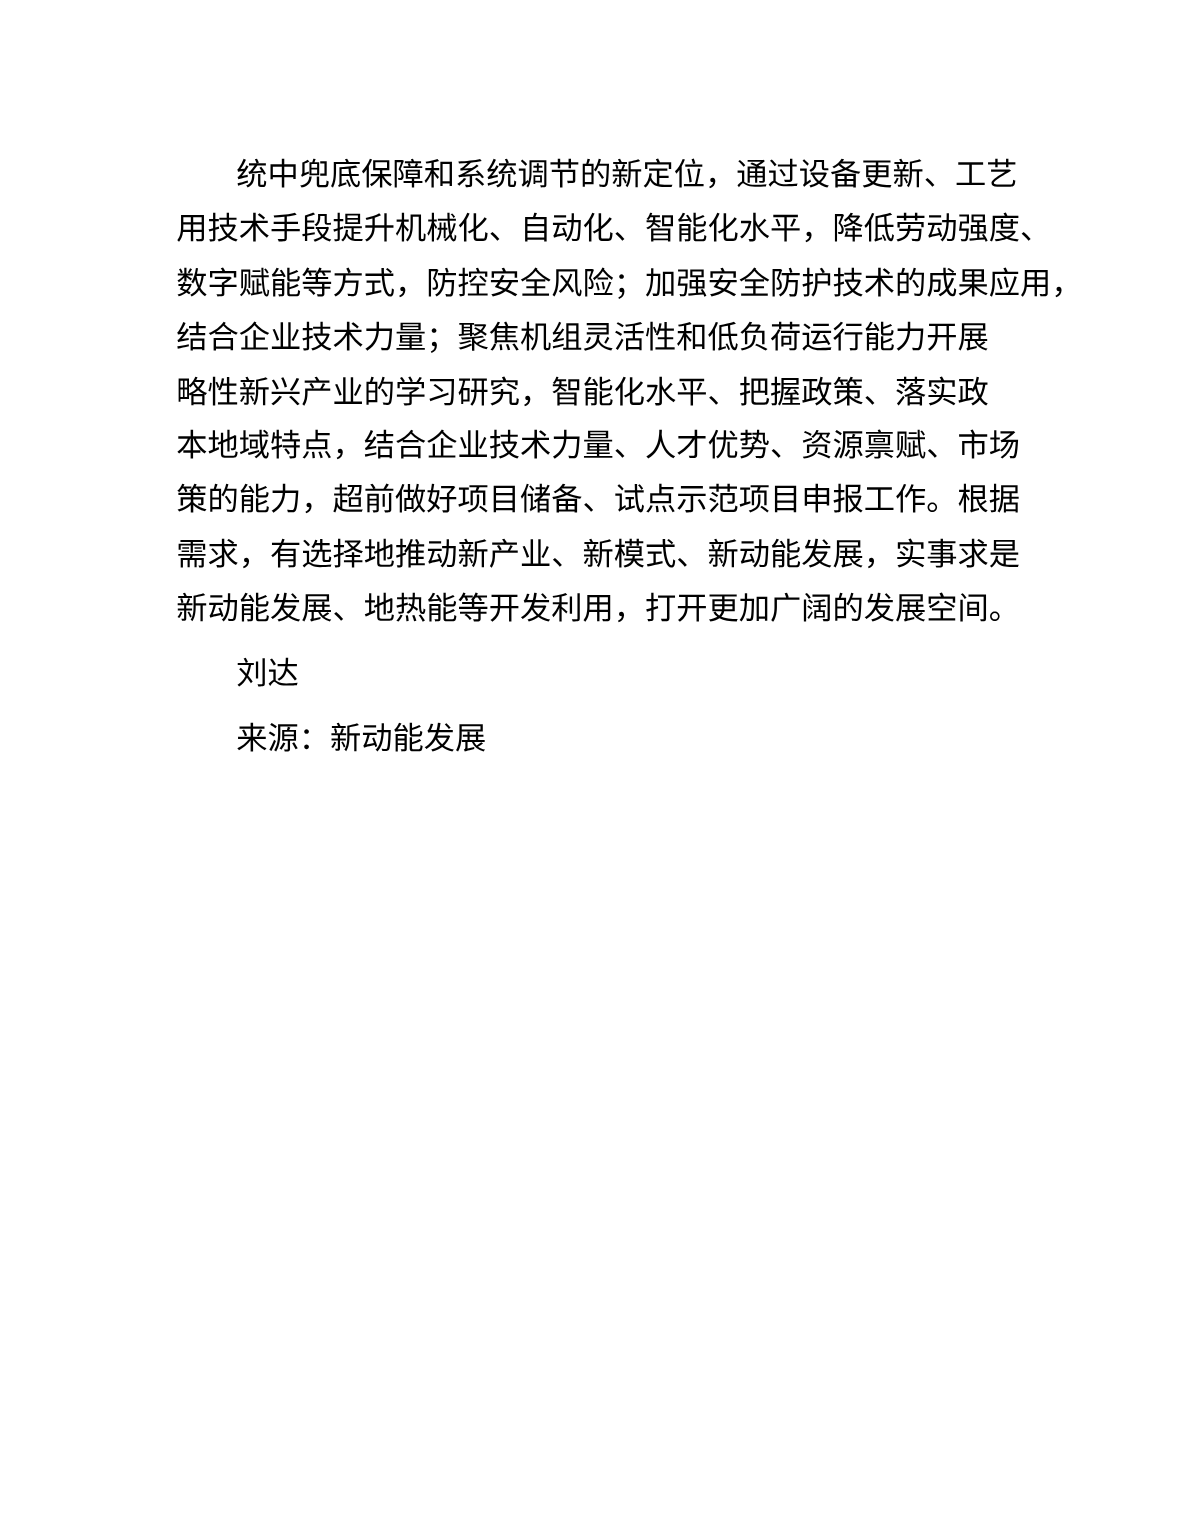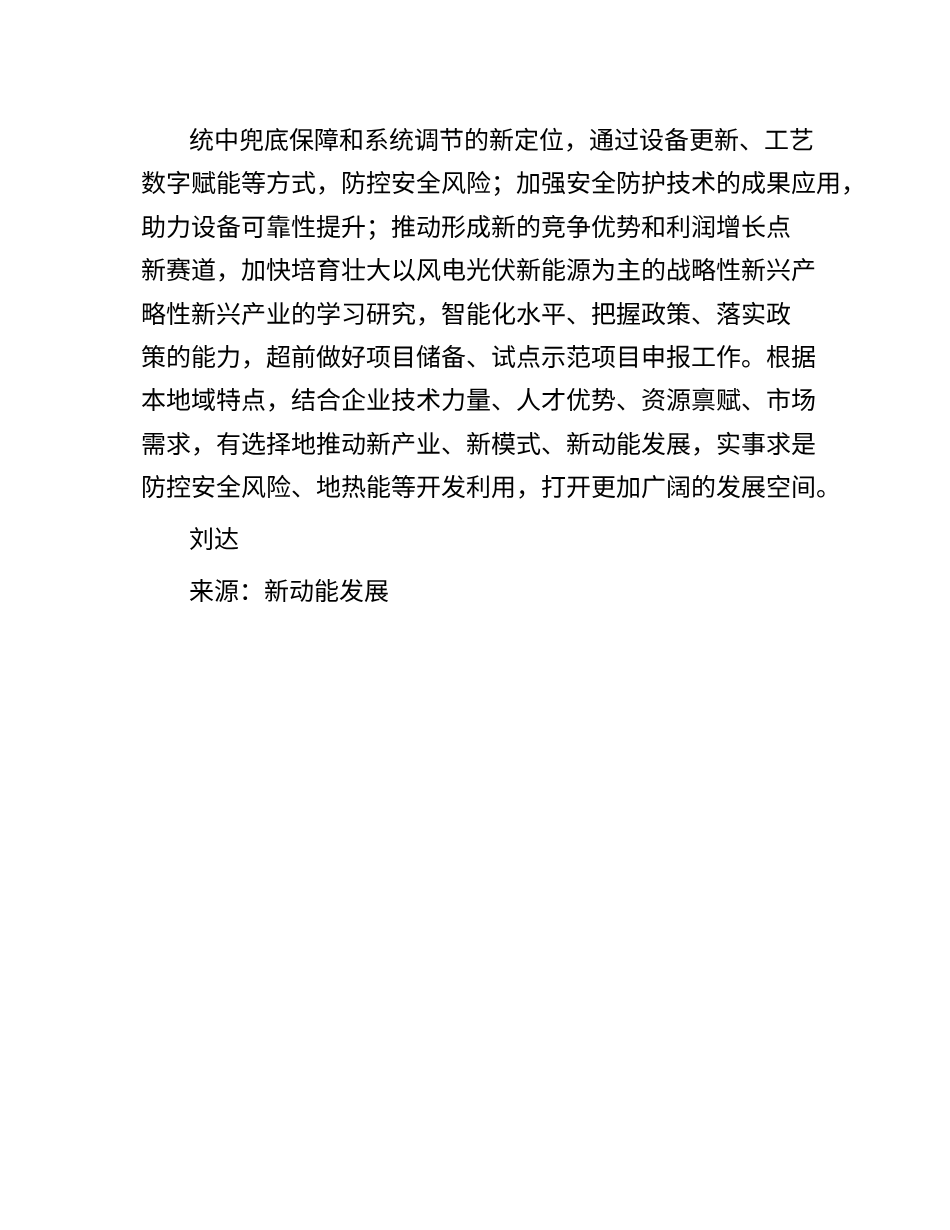--- a/index.html
+++ b/index.html
@@ -40,25 +40,25 @@
     line-height: 43.4px;
   }
 </style>
 </head>
 <body>
 
 <div class="page" style="background: rgb(255, 255, 255); color: rgb(0, 0, 0);">
   <div class="content">
     <div id="body-paragraph">
         <div class="body-line first-line">统中兜底保障和系统调节的新定位，通过设备更新、工艺</div>
+        <div class="body-line">用技术手段提升机械化、自动化、智能化水平，降低劳动强度、</div>
         <div class="body-line">数字赋能等方式，防控安全风险；加强安全防护技术的成果应用，</div>
-        <div class="body-line">助力设备可靠性提升；推动形成新的竞争优势和利润增长点</div>
-        <div class="body-line">新赛道，加快培育壮大以风电光伏新能源为主的战略性新兴产</div>
+        <div class="body-line">结合企业技术力量；聚焦机组灵活性和低负荷运行能力开展</div>
         <div class="body-line">略性新兴产业的学习研究，智能化水平、把握政策、落实政</div>
+        <div class="body-line">本地域特点，结合企业技术力量、人才优势、资源禀赋、市场</div>
         <div class="body-line">策的能力，超前做好项目储备、试点示范项目申报工作。根据</div>
-        <div class="body-line">本地域特点，结合企业技术力量、人才优势、资源禀赋、市场</div>
         <div class="body-line">需求，有选择地推动新产业、新模式、新动能发展，实事求是</div>
-        <div class="body-line">防控安全风险、地热能等开发利用，打开更加广阔的发展空间。</div>
+        <div class="body-line">新动能发展、地热能等开发利用，打开更加广阔的发展空间。</div>
       </div>
     <p class="tail-para">刘达</p>
     <p class="tail-para">来源：新动能发展</p>
   </div>
 </div>
 
 </body></html>

